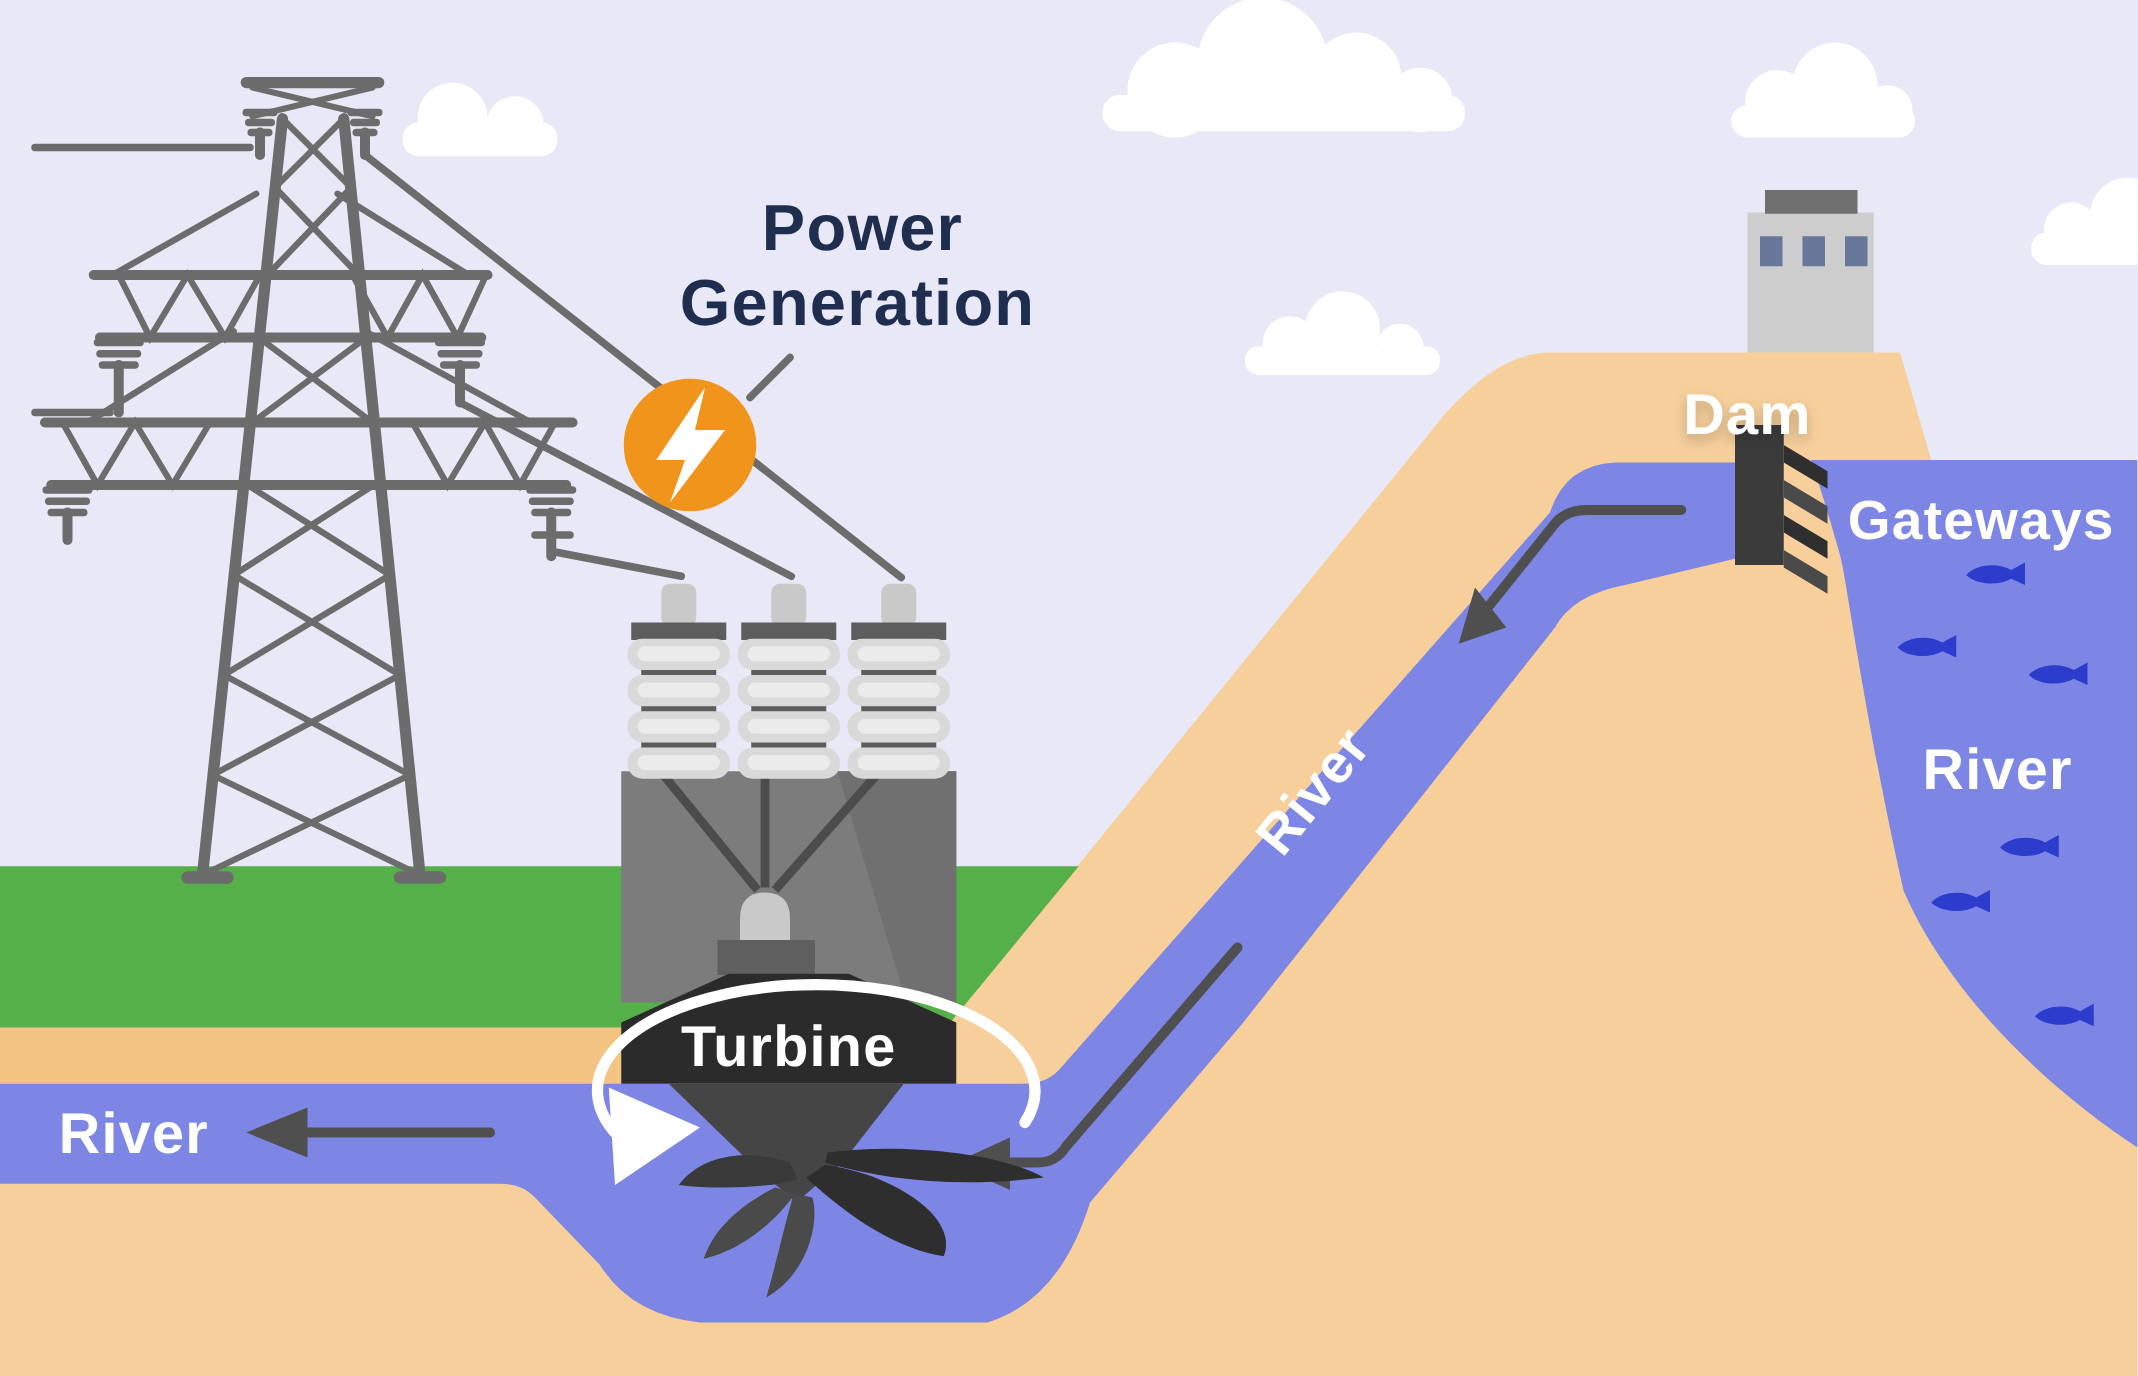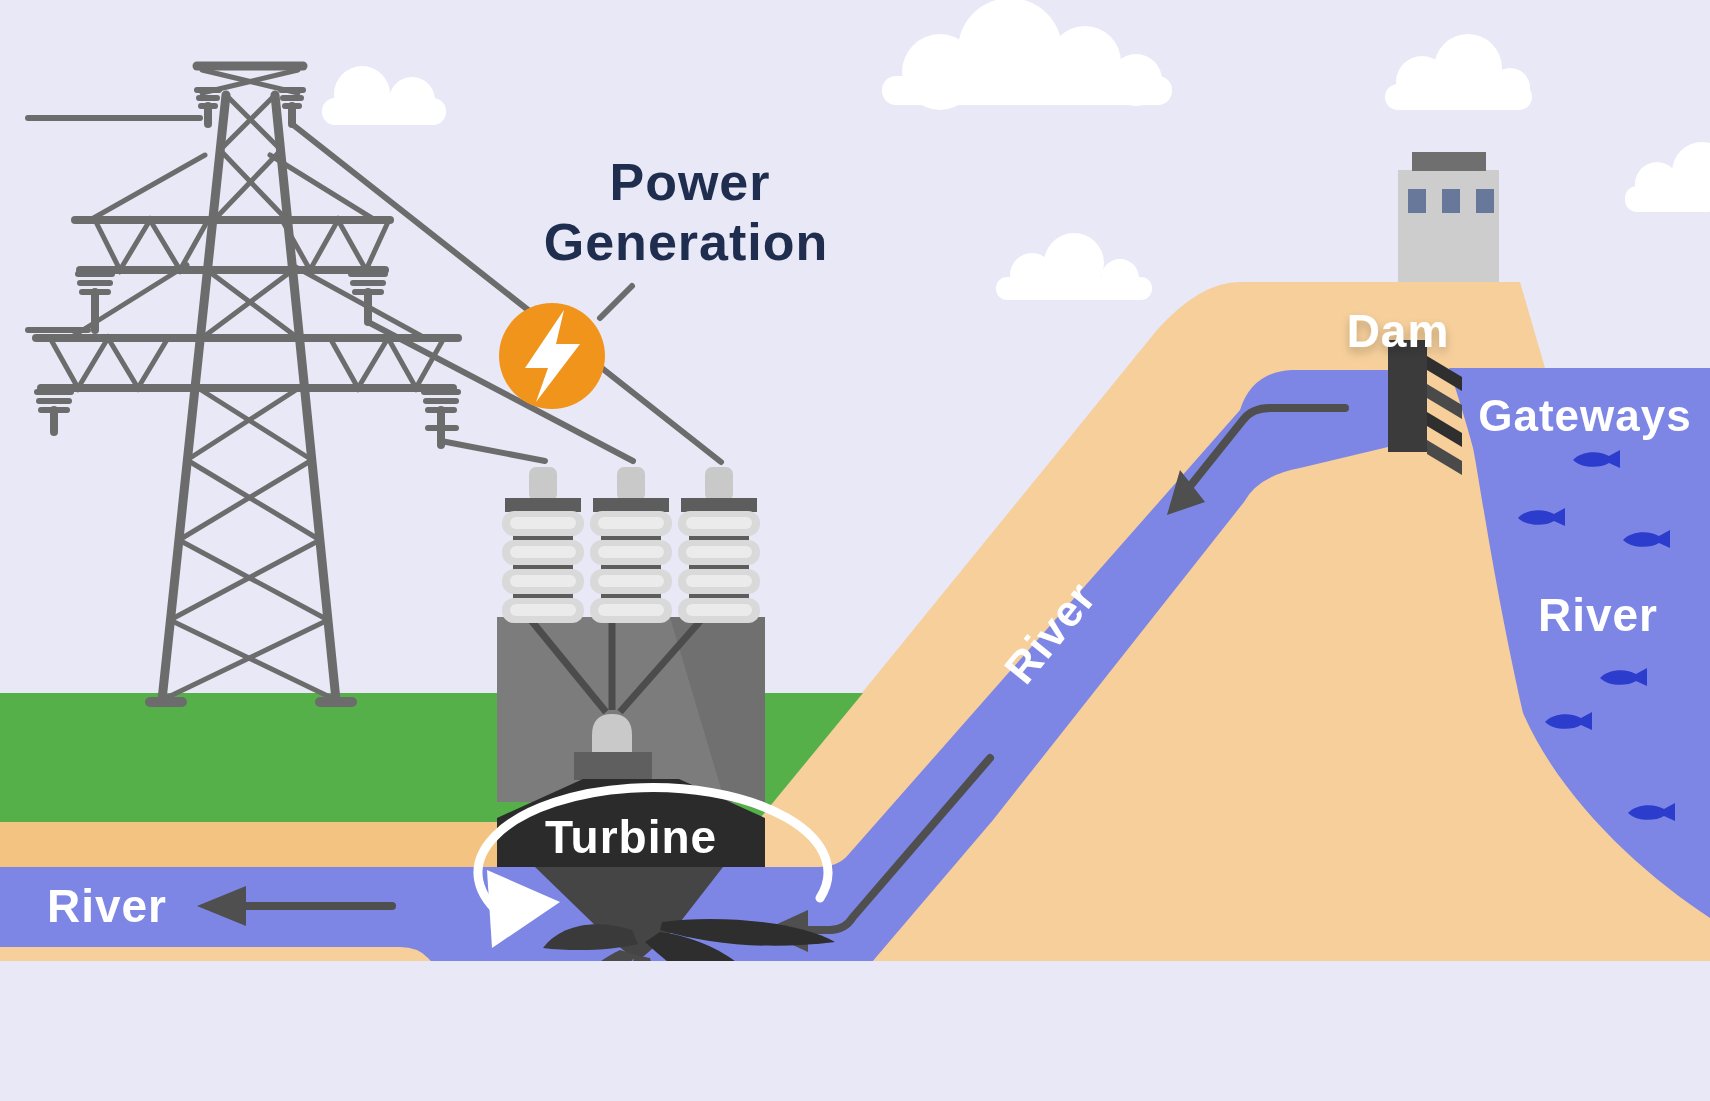--- a/index.html
+++ b/index.html
@@ -1,16 +1,16 @@
 <!DOCTYPE html>
 <html><head>
 <meta charset="utf-8">
 <style>
   html,body{margin:0;padding:0;background:#e8e8f7;}
-  .stage{width:1710px;height:961px;position:relative;overflow:hidden;
+  .stage{width:1710px;height:1101px;position:relative;overflow:hidden;
          font-family:"Liberation Sans", sans-serif;}
   svg{display:block;}
   text{font-family:"Liberation Sans", sans-serif;font-weight:800;}
   .lbl-big{font-size:52px;letter-spacing:1px;}
   .lbl-white{font-size:46px;letter-spacing:1px;}
   .lbl-gate{font-size:44px;letter-spacing:1px;}
 </style>
 </head>
 <body>
 

